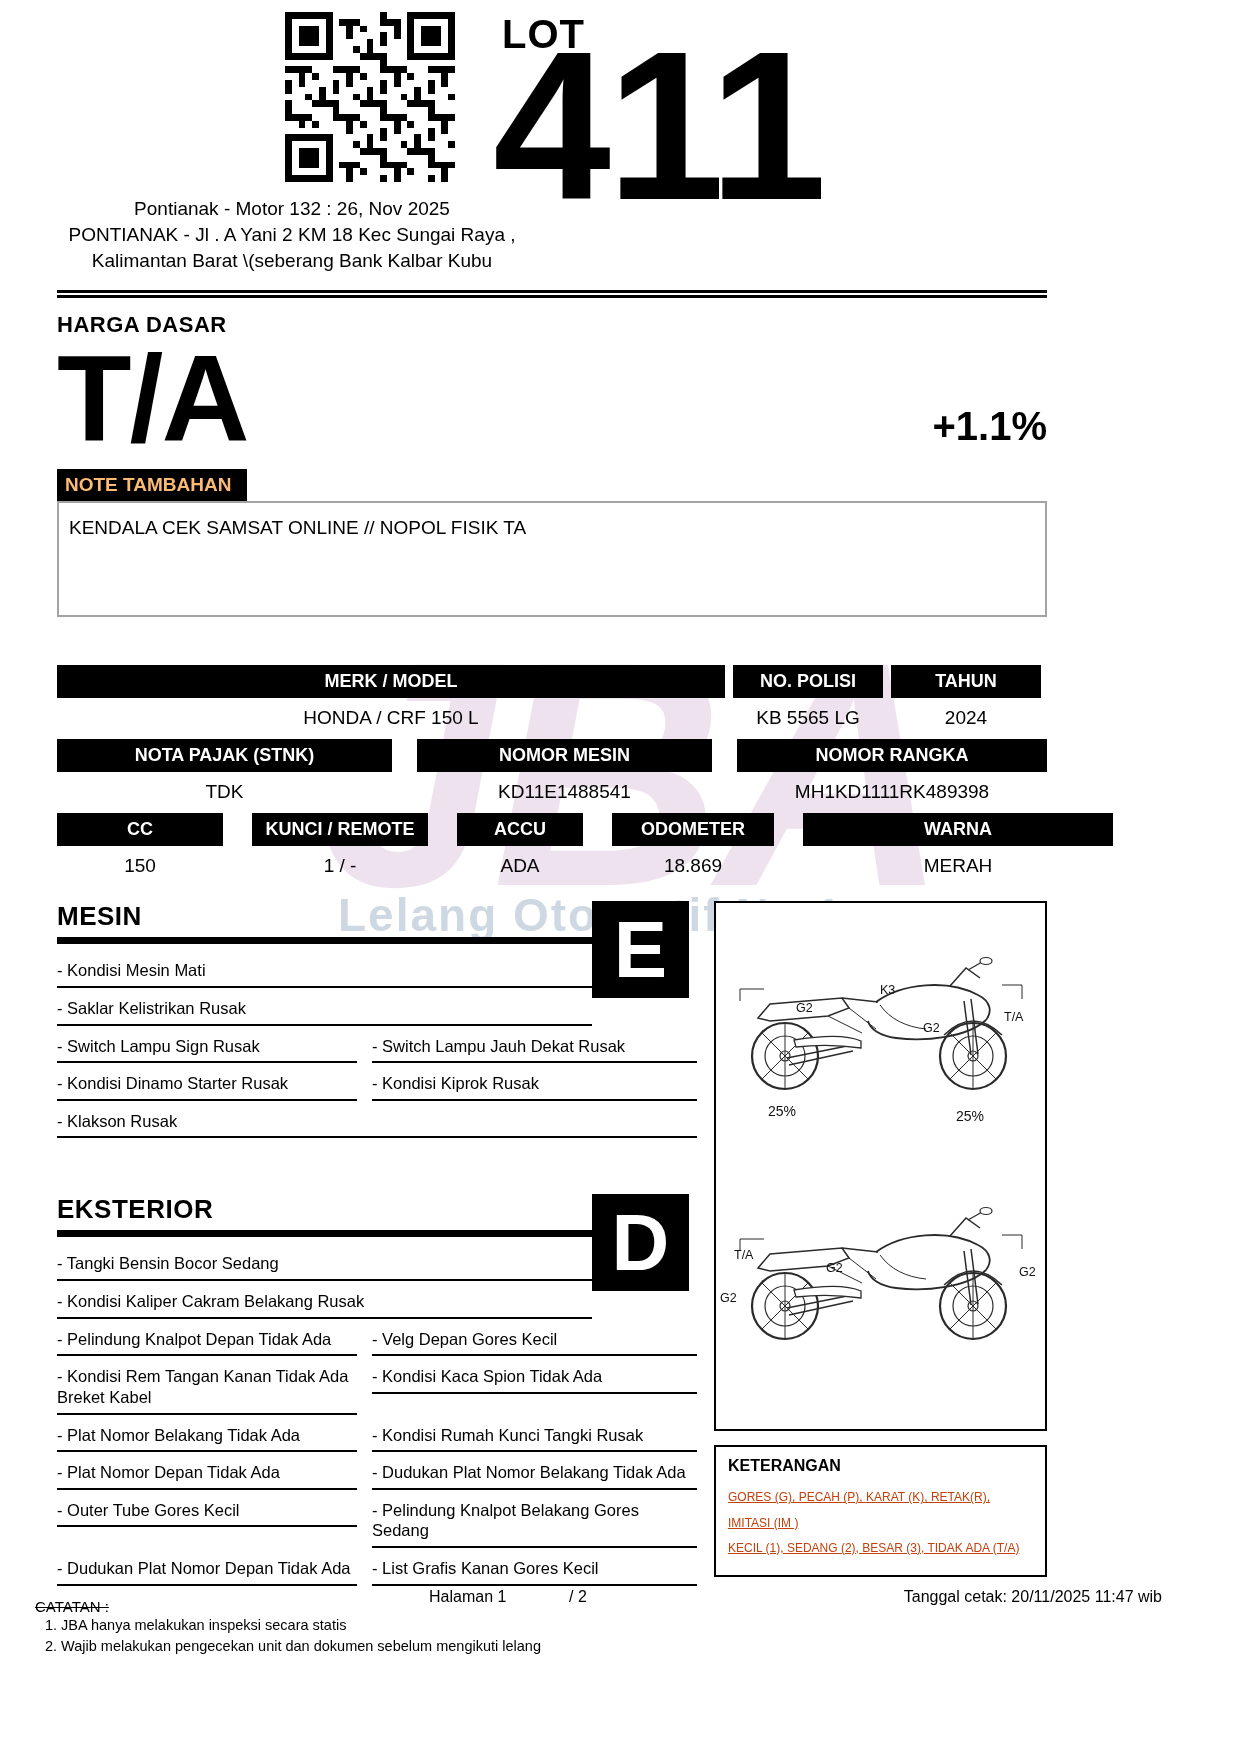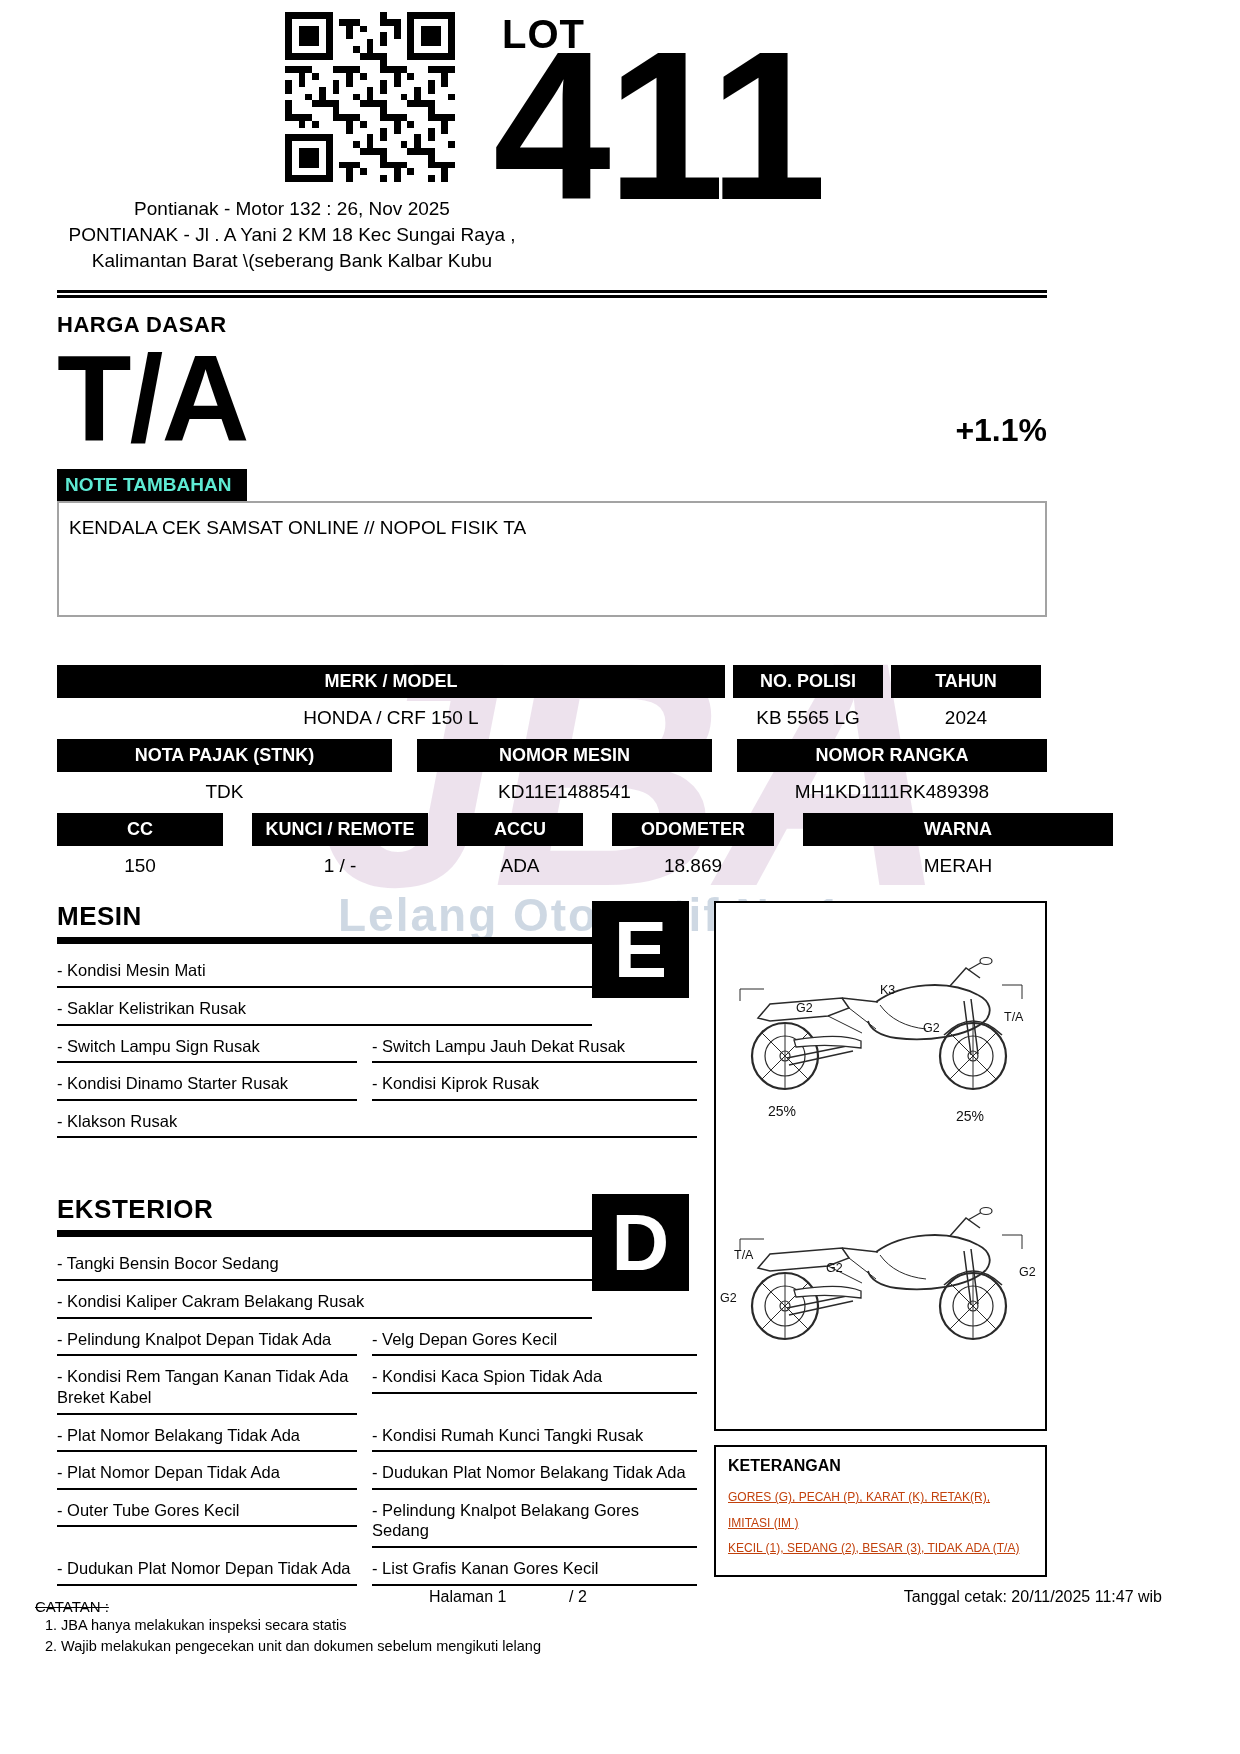--- a/index.html
+++ b/index.html
@@ -20,24 +20,24 @@
   .lot-label { position:absolute; left:445px; top:12px; font-size:40px; font-weight:bold; letter-spacing:1px; }
   .lot-number { position:absolute; left:436px; top:20px; font-size:212px; font-weight:800; line-height:1; letter-spacing:-4px; }
   .venue { position:absolute; left:0; top:196px; width:470px; font-size:19px; line-height:1.38; }
 
   .dbl-rule { border-top:3px solid #000; border-bottom:3px solid #000; height:8px; }
 
   
   .harga { position:relative; }
   .harga-label { margin-top:14px; font-size:22px; font-weight:bold; letter-spacing:0.5px; }
   .ta { font-size:122px; font-weight:bold; line-height:0.88; margin-top:8px; letter-spacing:-2px; }
-  .increment { position:absolute; right:0; bottom:4px; font-size:32px; font-weight:bold; }
-
-  
-  .note-label { display:inline-block; background:#000; color:#5eead4; font-weight:bold; font-size:19px; padding:5px 16px 5px 8px; margin-top:16px; }
+  .increment { position:absolute; right:0; bottom:4px; font-size:40px; font-weight:bold; }
+
+  
+  .note-label { display:inline-block; background:#000; color:#fdba74; font-weight:bold; font-size:19px; padding:5px 16px 5px 8px; margin-top:16px; }
   .note-box { border:2px solid #a3a3a3; height:116px; padding:14px 10px; font-size:19px; }
 
   
   .spec { margin-top:48px; }
   .trow { display:grid; }
   .band1 { grid-template-columns:668px 150px 150px; column-gap:8px; }
   .band2 { grid-template-columns:335px 295px 310px; column-gap:25px; }
   .band3 { grid-template-columns:166px 176px 126px 162px 310px; column-gap:12px;gap:29px; }
   .th { background:#000; color:#fff; font-weight:bold; text-align:center; font-size:18px; padding:6px 0; }
   .td { text-align:center; font-size:19px; padding:9px 0 10px; }

